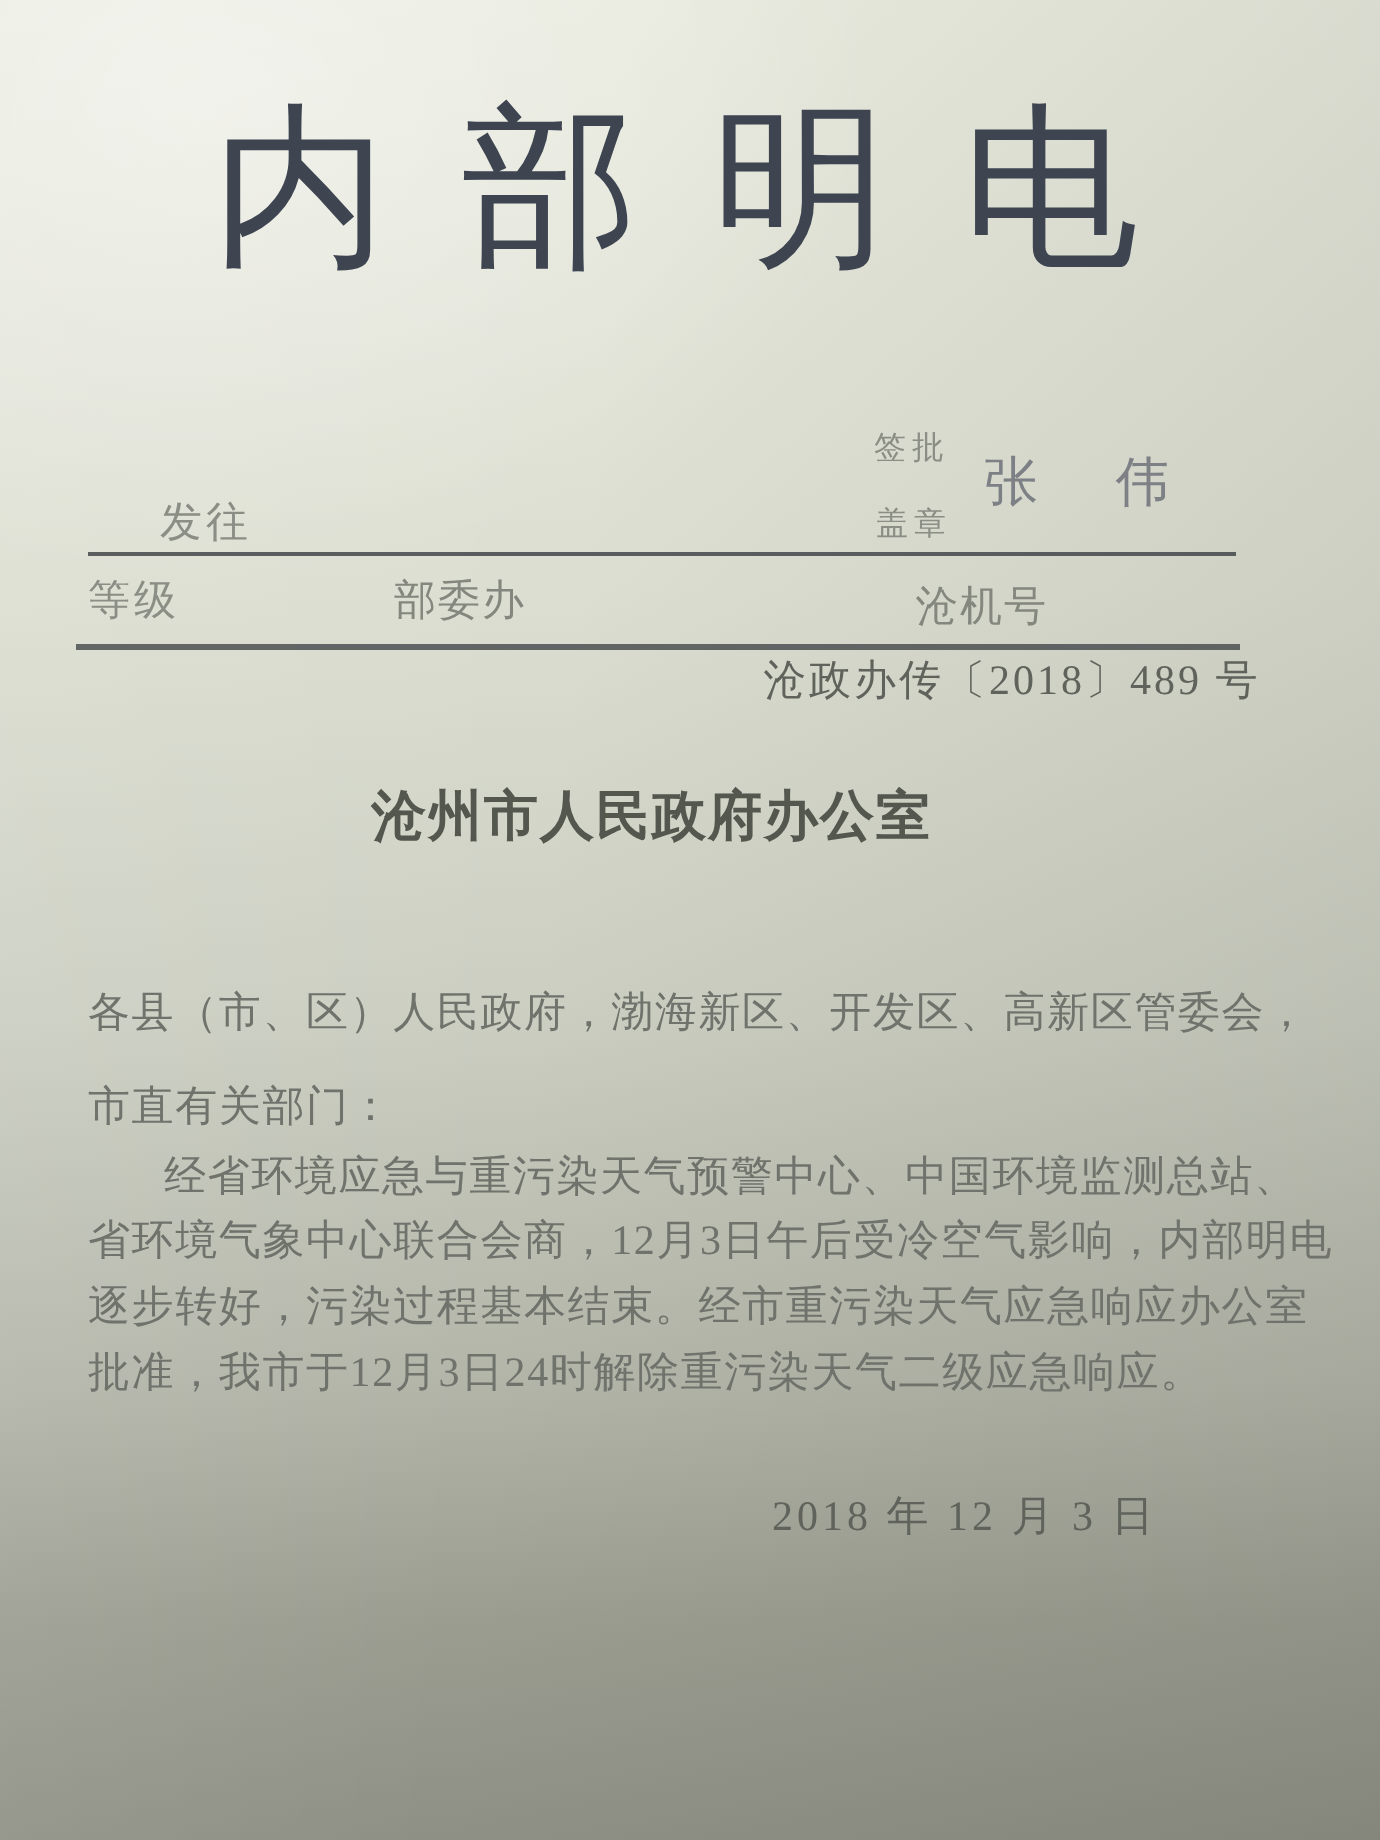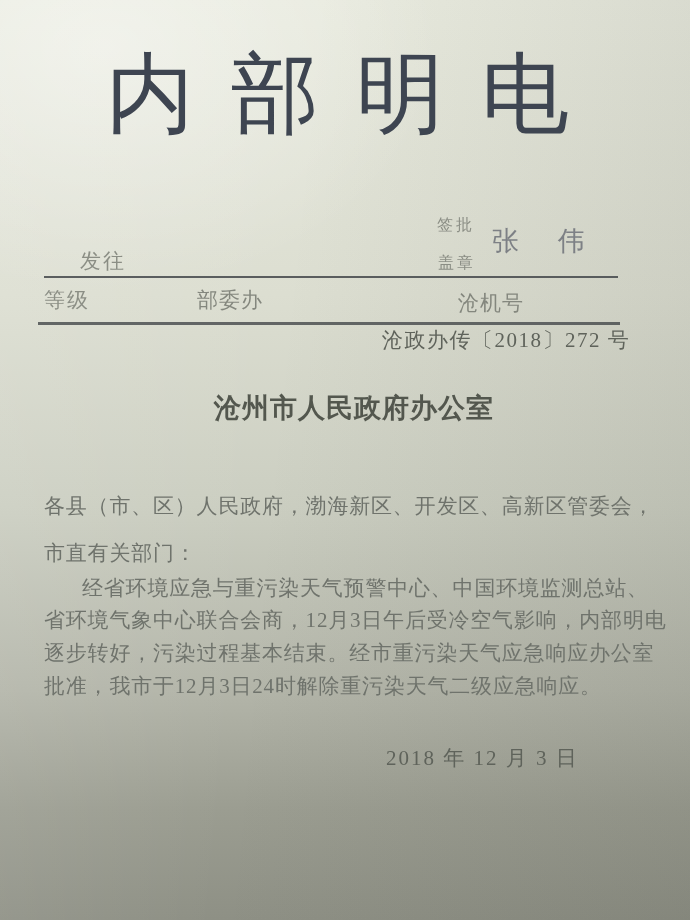--- a/index.html
+++ b/index.html
@@ -43,21 +43,20 @@
   }
   .doc-number {
     left:382px; top:330px;
     font-size:21px; letter-spacing:1.5px;
     color:var(--ink-number,#5f635b);
   }
   .office {
     left:0; top:395px; width:652px; text-align:center;
     font-size:27px; font-weight:bold; letter-spacing:1px;
     color:var(--ink-heading,#53574e);
-    padding-left:28px;
   }
   .subject {
     left:0; top:428px; width:100%; text-align:center;
     font-size:30px; font-weight:bold; letter-spacing:0.5px;
     color:var(--ink-heading,#53574e);
   }
   .body-line {
     left:44px;
     font-size:21px; letter-spacing:0.8px;
     color:var(--ink-body,#6f736c);
@@ -87,21 +86,21 @@
   <div class="rule" style="left:44px; top:276px; width:574px;"></div>
 
   <div class="t lbl" style="left:44px; top:290px;">等级</div>
 
   <div class="t lbl" style="left:197px; top:290px; letter-spacing:1px; color:#84877e;">部委办</div>
 
   <div class="t lbl" style="left:458px; top:293px; letter-spacing:1px; color:#84877e;">沧机号</div>
 
   <div class="rule" style="left:38px; top:322px; width:582px; height:3px; opacity:0.8;"></div>
 
-  <div class="t doc-number">沧政办传〔2018〕272 号</div>
+  <div class="t doc-number">沧政办传〔2018〕489 号</div>
 
   <div class="t office sans">沧州市人民政府办公室</div>
 
 
   <div class="t body-line" style="top:496px;">各县（市、区）人民政府，渤海新区、开发区、高新区管委会，</div>
 
   <div class="t body-line" style="top:543px;">市直有关部门：</div>
 
   <div class="t body-line indent" style="top:578px;">经省环境应急与重污染天气预警中心、中国环境监测总站、</div>
 

